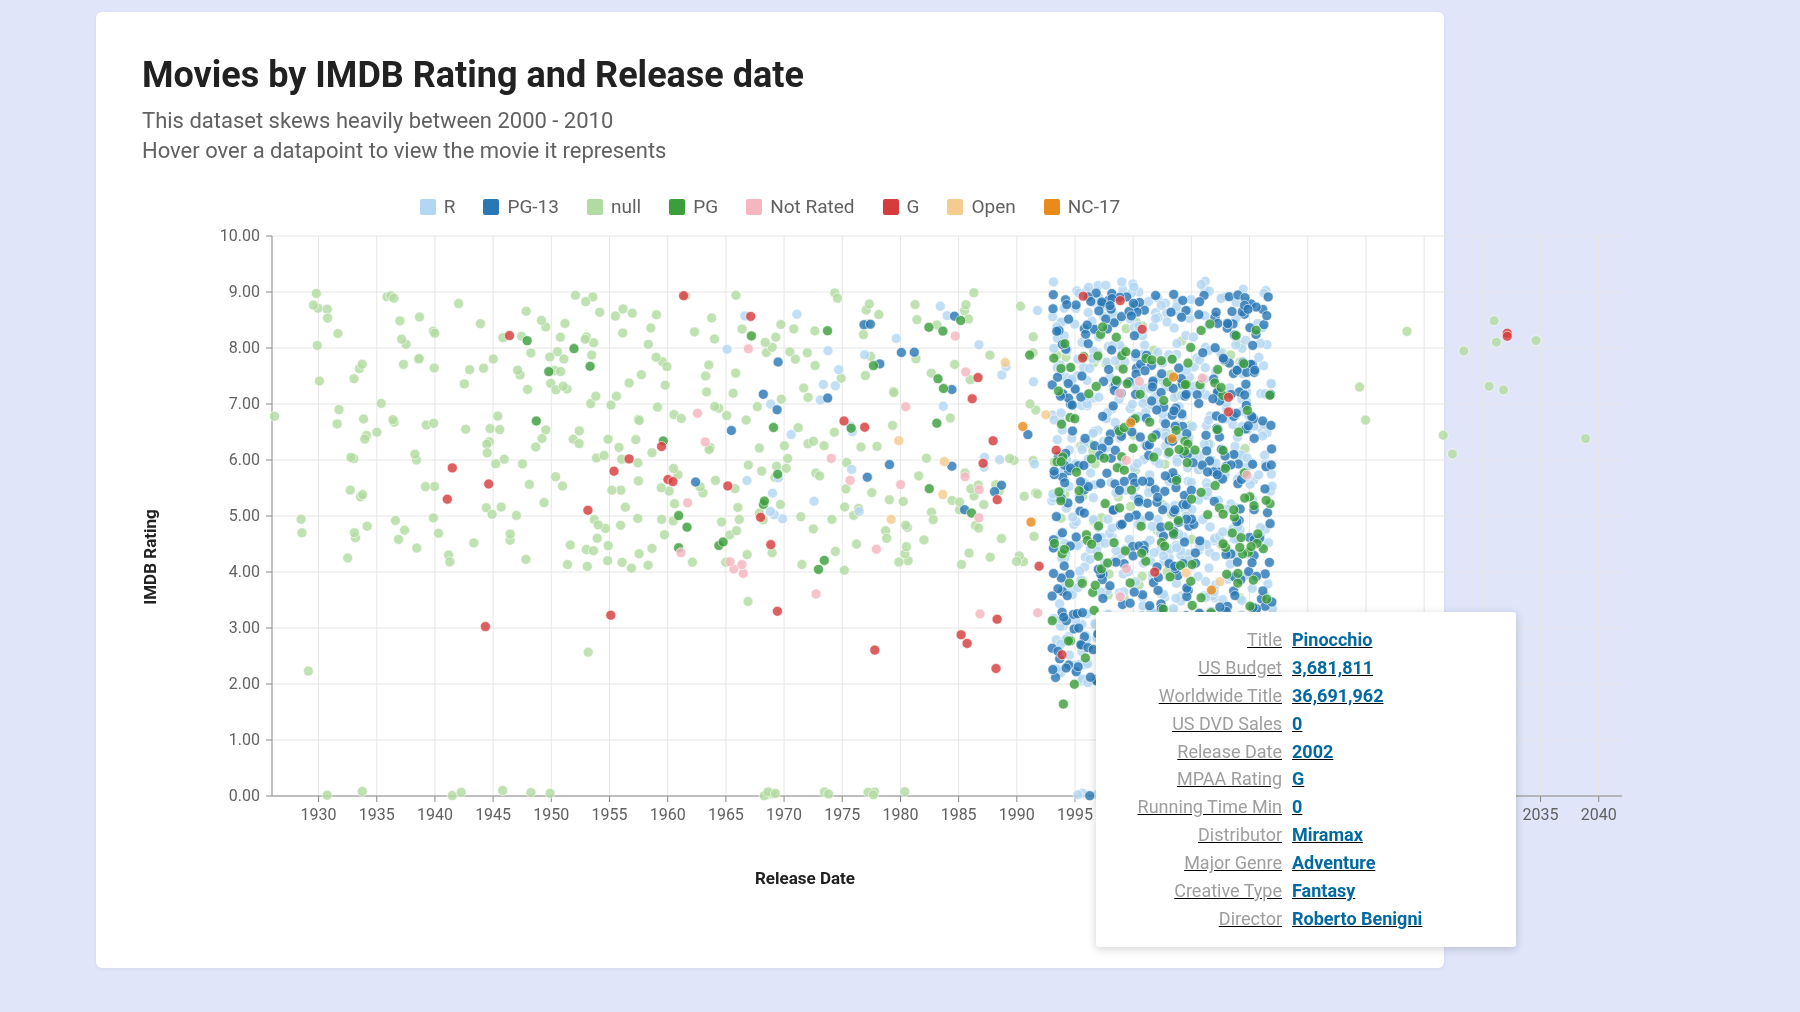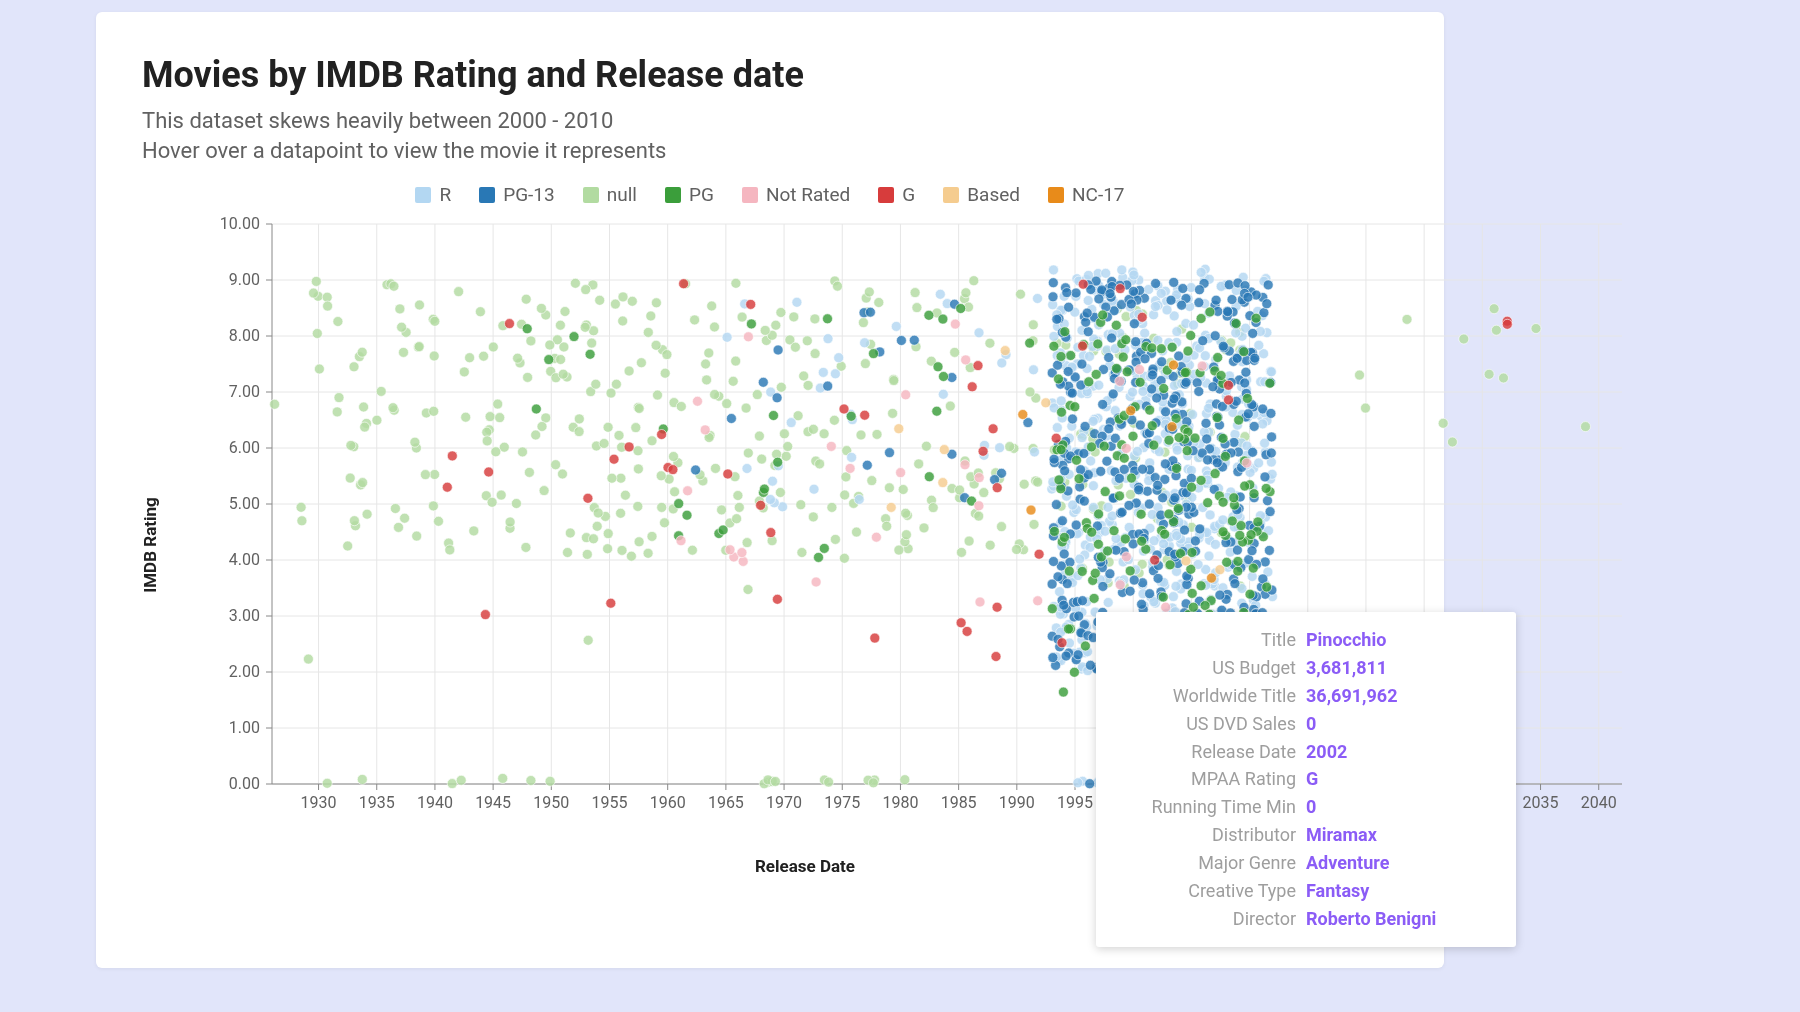--- a/index.html
+++ b/index.html
@@ -26,21 +26,21 @@
     font-size: 36px;
     font-weight: 700;
     color: #212121;
     margin-bottom: 10px;
   }
   .chart-subtitle {
     font-size: 22px;
     color: #616161;
     line-height: 1.35;
     white-space: pre-line;
-    margin-bottom: 18px;
+    margin-bottom: 30px;
   }
   .legend {
     display: flex;
     gap: 28px;
     justify-content: center;
     font-size: 19px;
     color: #616161;
     margin-bottom: 8px;
     user-select: none;
   }
@@ -69,29 +69,30 @@
     margin-top: 42px;
   }
   svg.plot { display: block; }
   .grid line { stroke: #e6e6e6; stroke-width: 1; }
   .tick-label { font-size: 16px; fill: #616161; }
   .tooltip {
     position: absolute;
     background: #fff;
     box-shadow: 0 2px 10px rgba(0,0,0,0.18);
     border-radius: 3px;
-    padding: 14px 20px;
+    padding: 14px 6px;
     font-size: 18px;
     line-height: 1.55;
     z-index: 20;
     min-width: 420px;
+    text-decoration: underline;
   }
   .tooltip-row { display: flex; }
   .tooltip-label { color: #9e9e9e; text-align: right; min-width: 190px; padding-right: 10px; }
-  .tooltip-value { color: #8b5cf6; font-weight: 700; }
+  .tooltip-value { color: #0369a1; font-weight: 700; }
   circle.pt { stroke: #fff; stroke-width: 0.6; }
 </style>
 </head>
 <body>
 
 <div class="chart-card">
   <h1 class="chart-title">Movies by IMDB Rating and Release date</h1>
   <div class="chart-subtitle">This dataset skews heavily between 2000 - 2010
 Hover over a datapoint to view the movie it represents</div>
 
@@ -115,21 +116,21 @@
       <span class="legend-item">
         <span class="swatch" style="background: rgb(245, 182, 192);"></span>
         <span>Not Rated</span>
       </span>
       <span class="legend-item">
         <span class="swatch" style="background: rgb(215, 60, 60);"></span>
         <span>G</span>
       </span>
       <span class="legend-item">
         <span class="swatch" style="background: rgb(245, 204, 143);"></span>
-        <span>Based</span>
+        <span>Open</span>
       </span>
       <span class="legend-item">
         <span class="swatch" style="background: rgb(232, 139, 26);"></span>
         <span>NC-17</span>
       </span>
     </div>
 
   <div class="plot-wrap">
     <div class="y-title">IMDB Rating</div>
     <svg class="plot" id="plot" width="1420" height="600">

